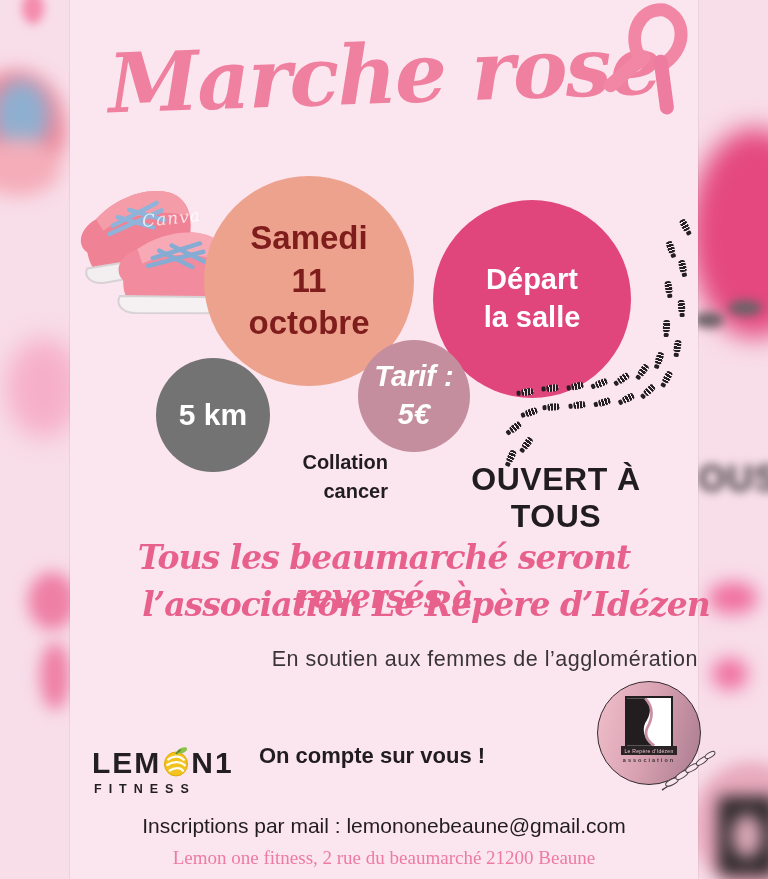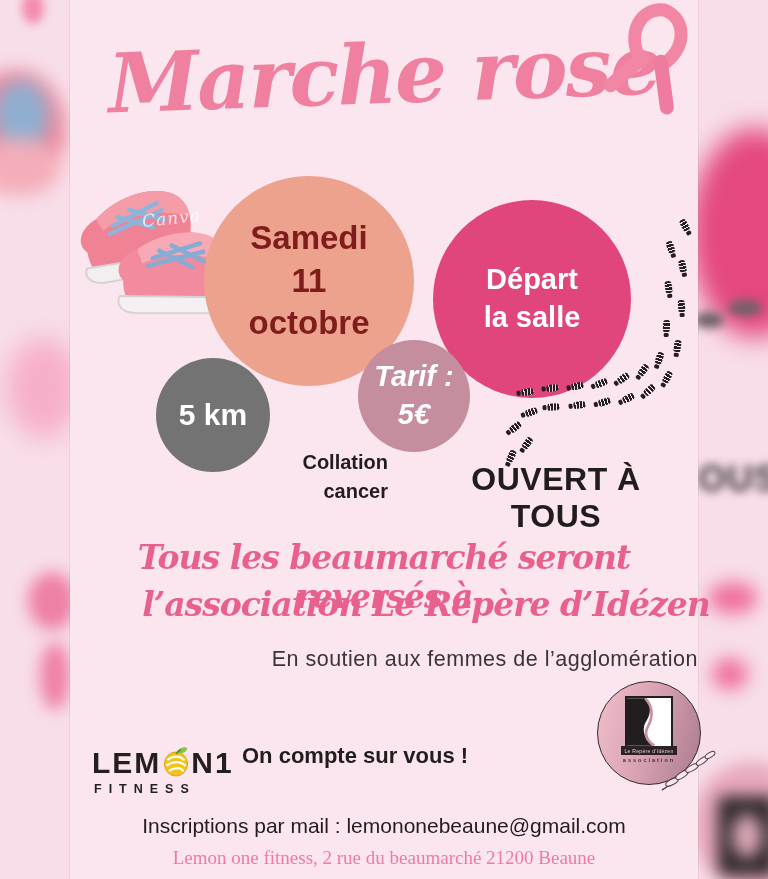--- a/index.html
+++ b/index.html
@@ -36,21 +36,21 @@
   .collation{left:178px;top:448px;width:140px;text-align:right;color:#211D1F;
              font-weight:bold;font-size:20px;line-height:1.45;}
   .ouvert{left:370px;top:461px;width:232px;text-align:center;color:#211D1F;
           font-weight:800;font-size:32px;letter-spacing:0.5px;}
 
   .script-line{left:0;width:100%;text-align:center;font-family:"DejaVu Serif",serif;
                font-style:italic;font-weight:700;font-size:33px;color:#E8618D;letter-spacing:-1px;}
   .support-line{left:0;width:100%;text-align:center;color:#3A3438;font-size:21.5px;
                 font-weight:400;letter-spacing:0.5px;}
 
-  .cta{left:172px;top:743px;width:260px;color:#211D1F;
+  .cta{left:172px;top:743px;width:260px;text-align:center;color:#211D1F;
        font-weight:800;font-size:22px;}
   .email-line{left:0;top:814px;width:100%;text-align:center;color:#211D1F;font-size:21px;}
   .address-line{left:0;top:847px;width:100%;text-align:center;color:#EE7BA2;font-size:19px;font-family:Liberation Serif, serif;}
 
   
   .lemon-logo{left:22px;top:746px;display:flex;flex-direction:column;}
   .lemon-row{display:flex;align-items:flex-end;color:#231F20;font-weight:800;
              font-size:30px;letter-spacing:2px;line-height:1;}
   .lemon-sub{color:#231F20;font-size:12.5px;letter-spacing:7px;font-weight:600;margin-top:4px;padding-left:2px;}
 

